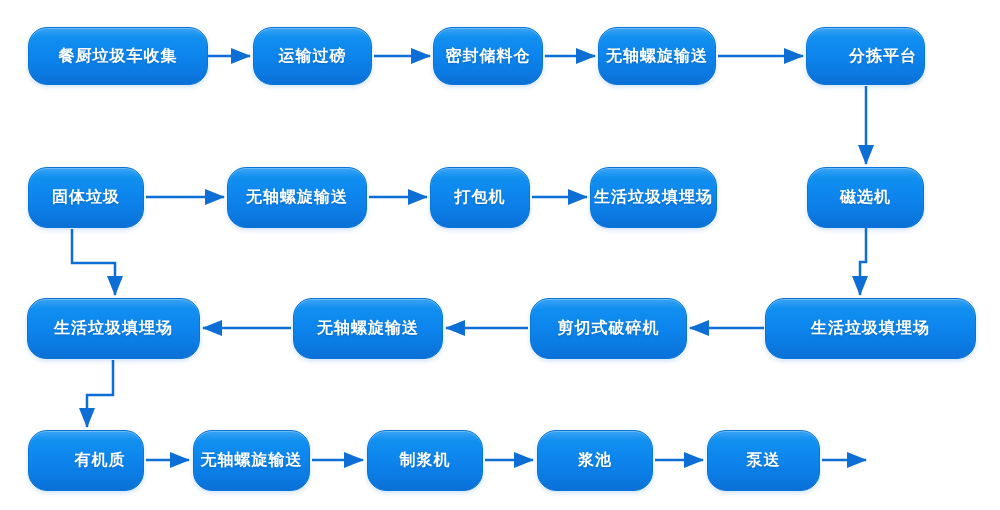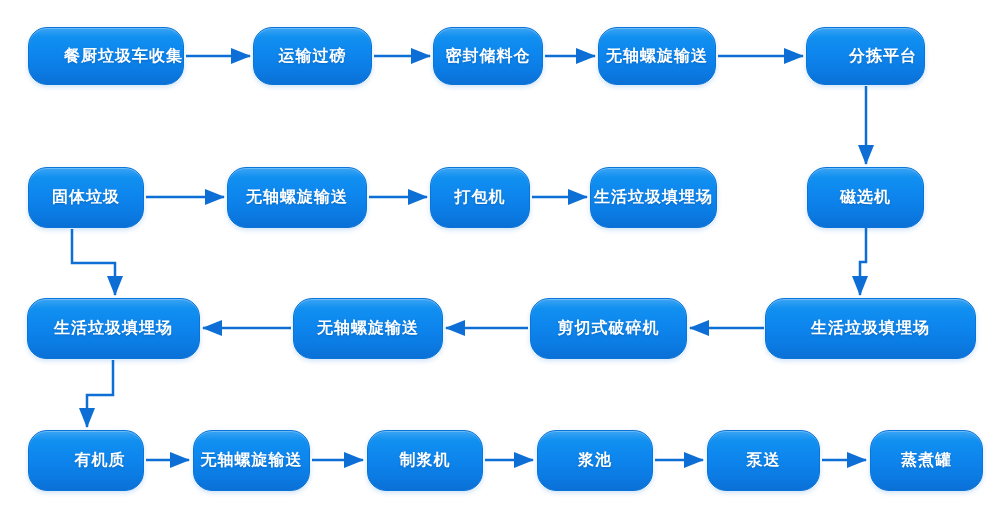--- a/index.html
+++ b/index.html
@@ -81,21 +81,21 @@
 
     <polyline points="113,360 113,395 87,395 87,427" marker-end="url(#ah)"></polyline>
 
     <line x1="146" y1="460" x2="189" y2="460" marker-end="url(#ah)"></line>
     <line x1="312" y1="460" x2="363" y2="460" marker-end="url(#ah)"></line>
     <line x1="485" y1="460" x2="533" y2="460" marker-end="url(#ah)"></line>
     <line x1="655" y1="460" x2="703" y2="460" marker-end="url(#ah)"></line>
     <line x1="822" y1="460" x2="866" y2="460" marker-end="url(#ah)"></line>
   </svg>
 
-  <div class="node" style="left:28px;top:27px;width:156px;height:58px;justify-content:flex-end;">
+  <div class="node" style="left:28px;top:27px;width:180px;height:58px;">
     <span>餐厨垃圾车收集</span>
   </div>
   <div class="node" style="left:253px;top:27px;width:119px;height:58px;">
     <span>运输过磅</span>
   </div>
   <div class="node" style="left:433px;top:27px;width:110px;height:58px;">
     <span>密封储料仓</span>
   </div>
   <div class="node" style="left:598px;top:27px;width:118px;height:58px;">
     <span>无轴螺旋输送</span>
@@ -141,17 +141,14 @@
   </div>
   <div class="node" style="left:367px;top:430px;width:116px;height:61px;">
     <span>制浆机</span>
   </div>
   <div class="node" style="left:537px;top:430px;width:116px;height:61px;">
     <span>浆池</span>
   </div>
   <div class="node" style="left:707px;top:430px;width:113px;height:61px;text-align:center;">
     <span>泵送</span>
   </div>
-  <div class="node" style="left:870px;top:430px;width:113px;height:61px;">
-    <span>蒸煮罐</span>
-  </div>
 
 </div>
 
 </body></html>

